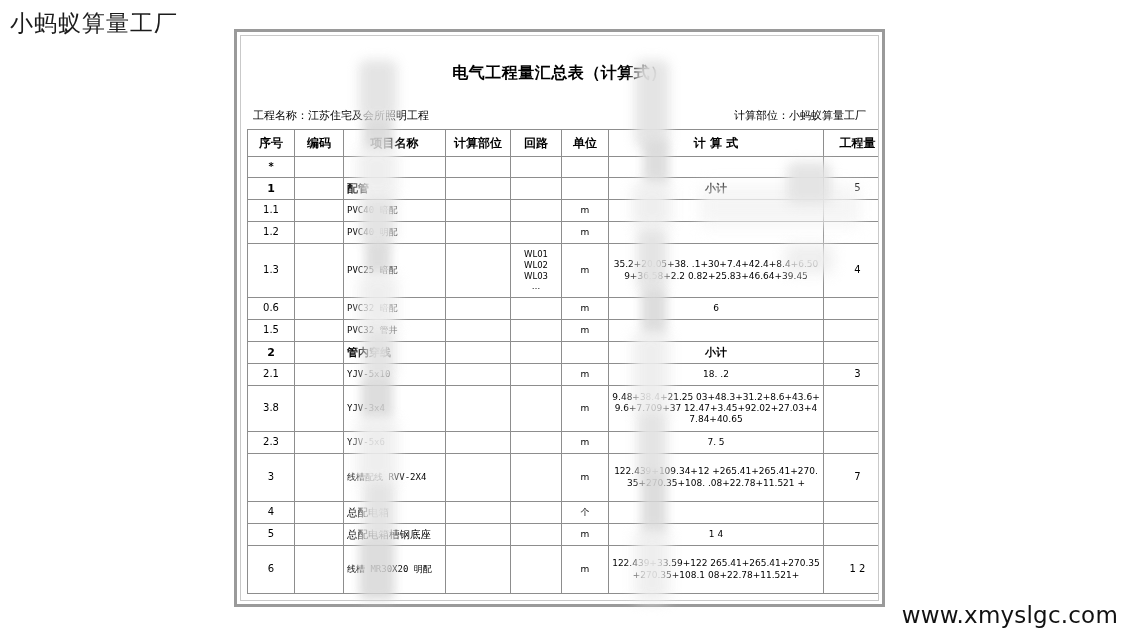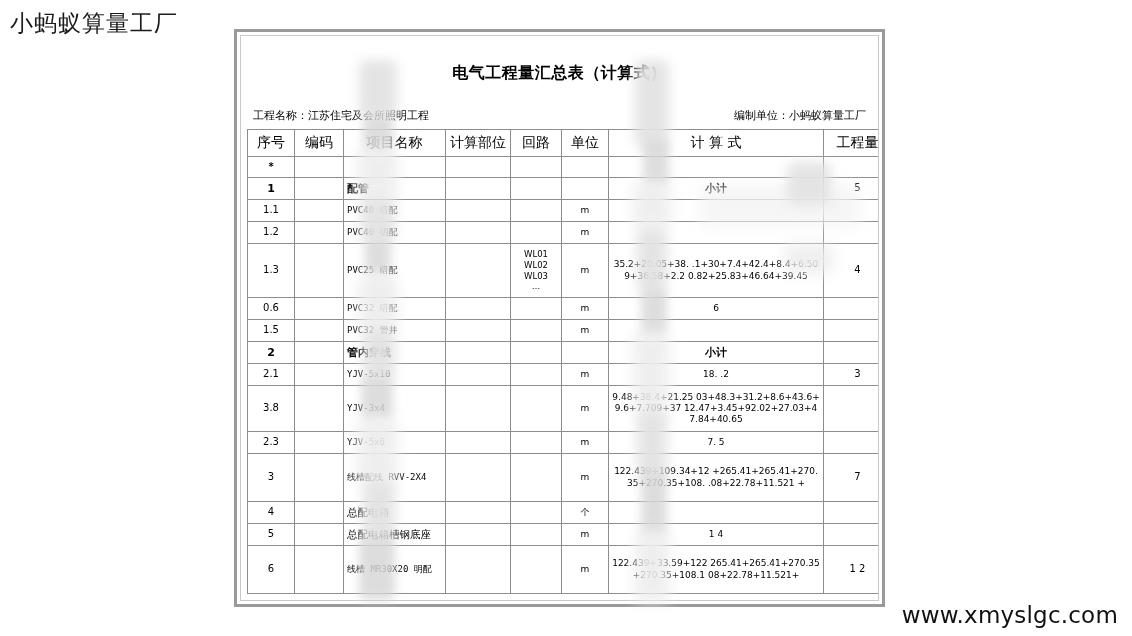--- a/index.html
+++ b/index.html
@@ -58,21 +58,21 @@
     font-size:10px;color:#000;
   }
   #qty-table th,#qty-table td{
     border:1px solid #8d8d8d;
     padding:2px 3px;
     vertical-align:middle;
     word-break:break-all;
     line-height:1.25;
   }
   #qty-table thead th{
-    font-weight:normal;font-size:14px;text-align:center;height:22px;
+    font-weight:bold;font-size:12px;text-align:center;height:22px;
   }
   .c-seq   {width:40px;text-align:center;}
   .c-code  {width:42px;}
   .c-name  {width:95px;margin-top:8px;}
   .c-part  {width:58px;}
   .c-loop  {width:44px;text-align:center;font-size:8.5px;line-height:1.35;}
   .c-unit  {width:40px;text-align:center;font-size:9px;}
   .c-form  {width:208px;text-align:center;font-size:9px;line-height:1.3;}
   .c-qty   {width:61px;text-align:center;}
   tr.r-star td{height:16px;}
@@ -103,21 +103,21 @@
 
 <div id="brand-logo">小蚂蚁算量工厂</div>
 
 <div id="doc-sheet">
   <div id="doc-inner">
 
     <div id="doc-title">电气工程量汇总表（计算式）</div>
 
     <div id="meta-row">
       <span>工程名称：江苏住宅及会所照明工程</span>
-      <span>编制单位：小蚂蚁算量工厂</span>
+      <span>计算部位：小蚂蚁算量工厂</span>
     </div>
 
     <table id="qty-table">
       <thead>
         <tr>
           <th class="c-seq">序号</th>
           <th class="c-code">编码</th>
           <th class="c-name">项目名称</th>
           <th class="c-part">计算部位</th>
           <th class="c-loop">回路</th>

